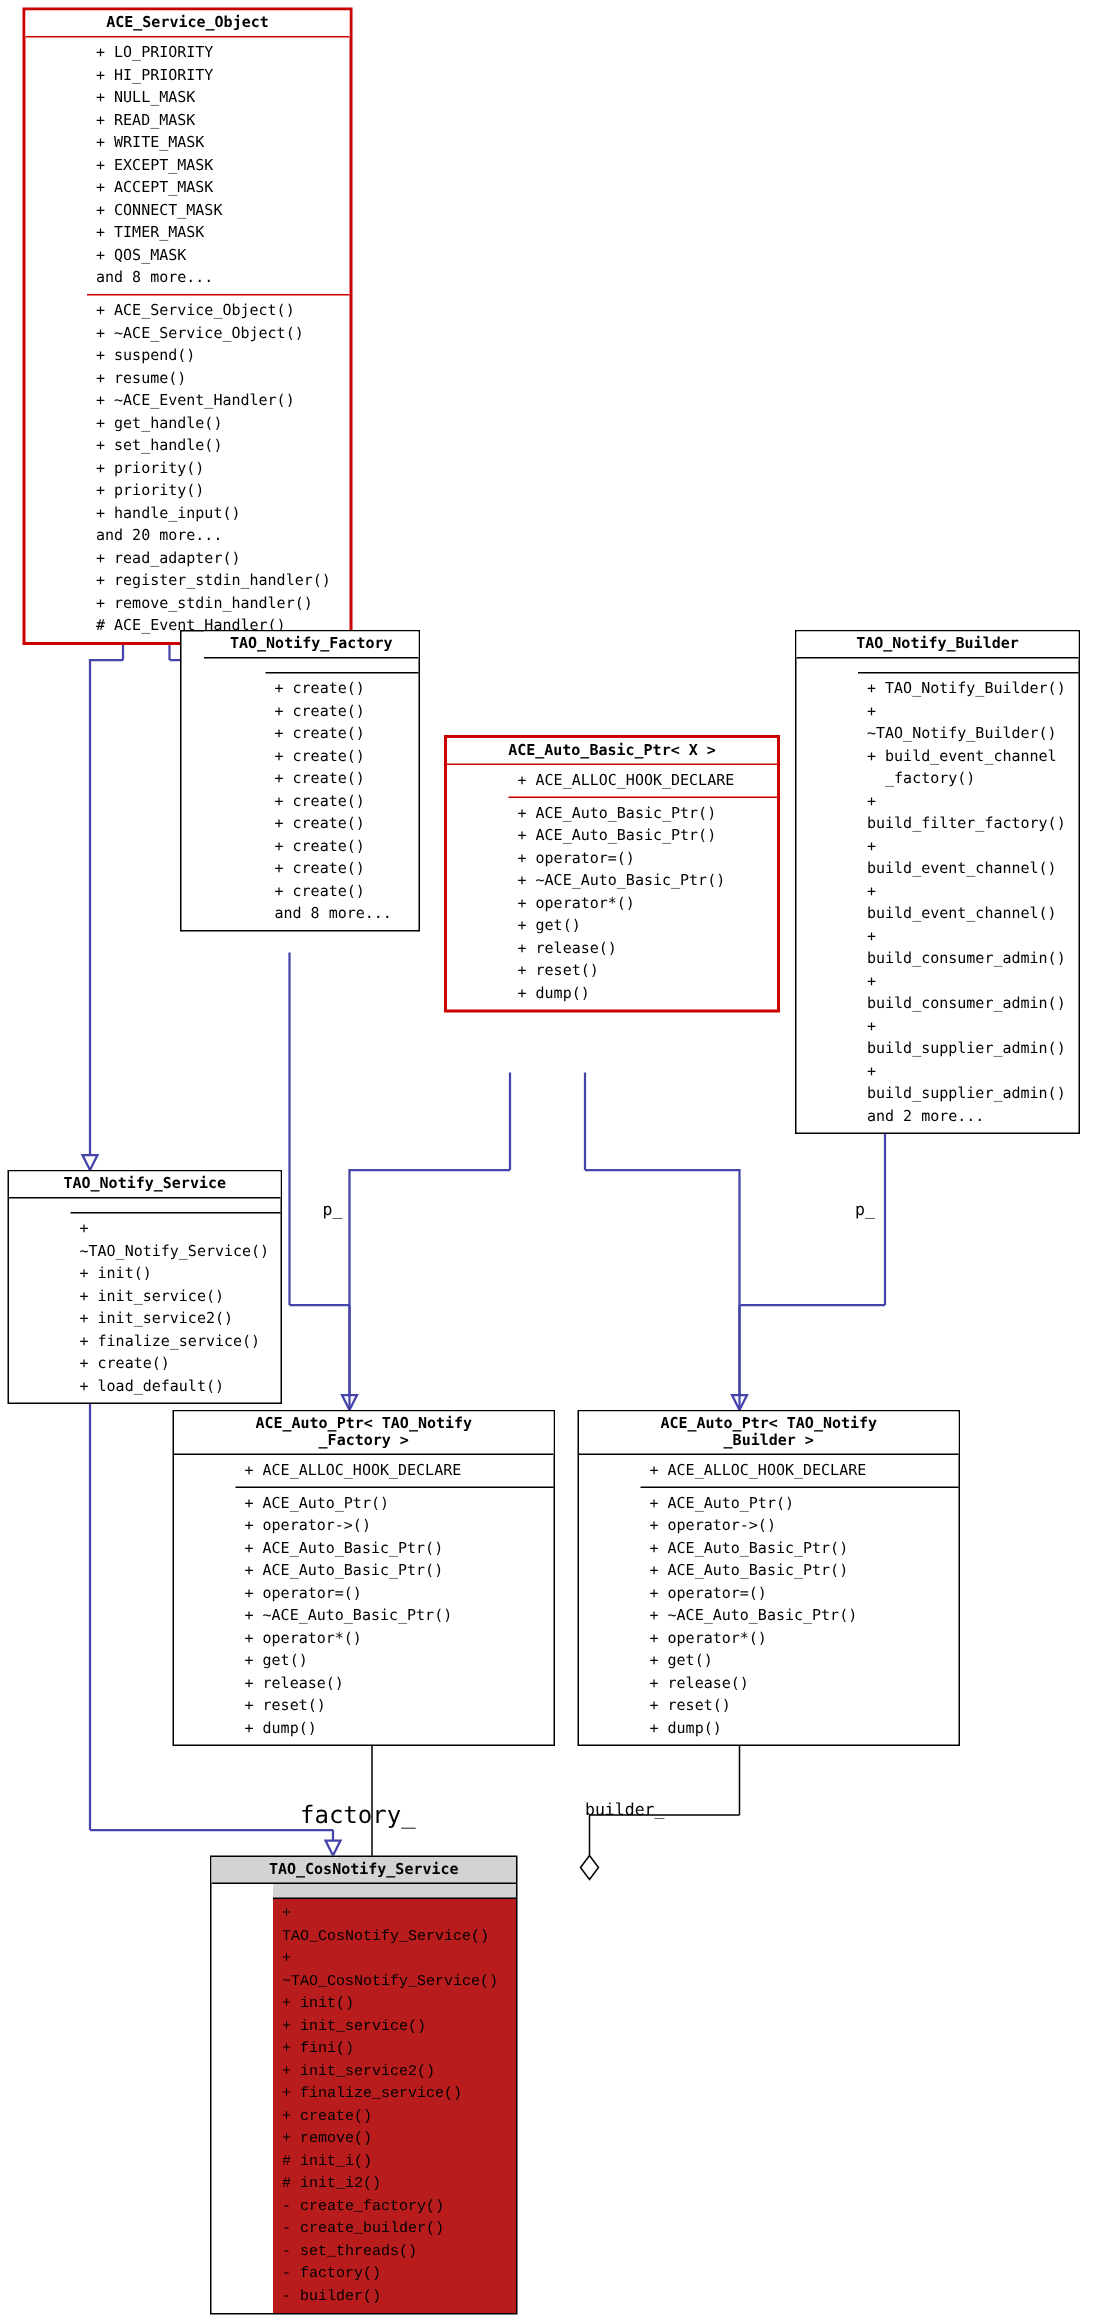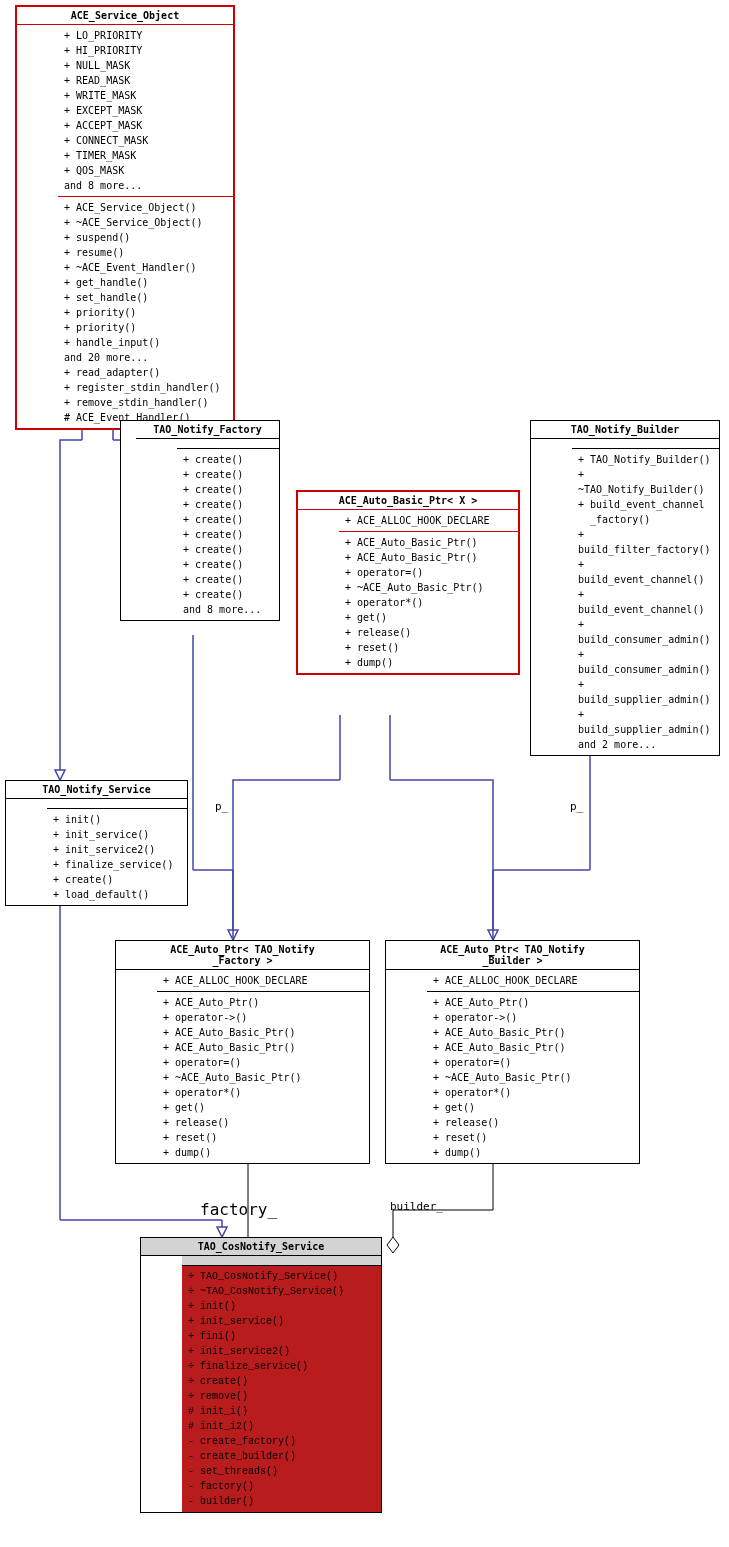--- a/index.html
+++ b/index.html
@@ -210,20 +210,21 @@
       <div>+ build_supplier_admin()</div>
       <div>+ build_supplier_admin()</div>
       <div>and 2 more...</div>
     </div>
   </div>
 
   <div class="uml-box" style="left:5px; top:780px; width:183px;">
     <div class="box-title">TAO_Notify_Service</div>
     <div class="box-section" style="min-height:10px;"></div>
     <div class="box-section">
+      <div>+ ~TAO_Notify_Service()</div>
       <div>+ init()</div>
       <div>+ init_service()</div>
       <div>+ init_service2()</div>
       <div>+ finalize_service()</div>
       <div>+ create()</div>
       <div>+ load_default()</div>
     </div>
   </div>
 
   <div style="position:absolute; left:215px; top:800px; font-size:11px; font-family:monospace;">p_</div>
@@ -267,21 +268,21 @@
       <div>+ release()</div>
       <div>+ reset()</div>
       <div>+ dump()</div>
     </div>
   </div>
 
   <div style="position:absolute; left:200px; top:1200px; font-size:16px; font-family:monospace;">factory_</div>
 
   <div style="position:absolute; left:390px; top:1200px; font-size:11px; font-family:monospace;">builder_</div>
 
-  <div class="uml-box" style="left:140px; top:1237px; width:242px; background:#ffffff;">
+  <div class="uml-box" style="left:140px; top:1237px; width:205px; background:#ffffff;">
     <div class="box-title" style="background:#d3d3d3; border-bottom:1px solid #000;">TAO_CosNotify_Service</div>
     <div class="box-section" style="background:#d3d3d3; min-height:10px;"></div>
     <div class="box-section" style="background:#b91c1c;font-family:Liberation Mono, monospace;">
       <div>+ TAO_CosNotify_Service()</div>
       <div>+ ~TAO_CosNotify_Service()</div>
       <div>+ init()</div>
       <div>+ init_service()</div>
       <div>+ fini()</div>
       <div>+ init_service2()</div>
       <div>+ finalize_service()</div>

